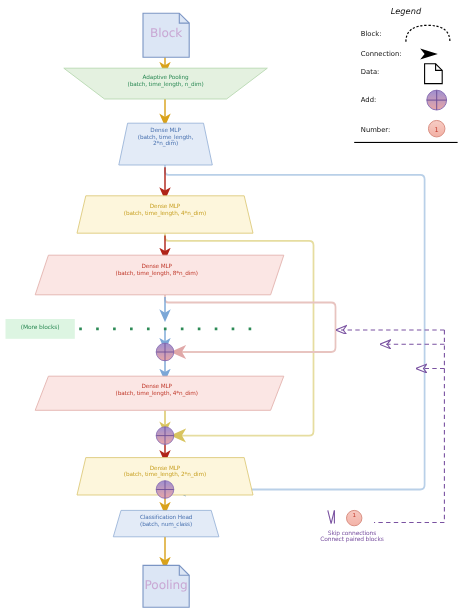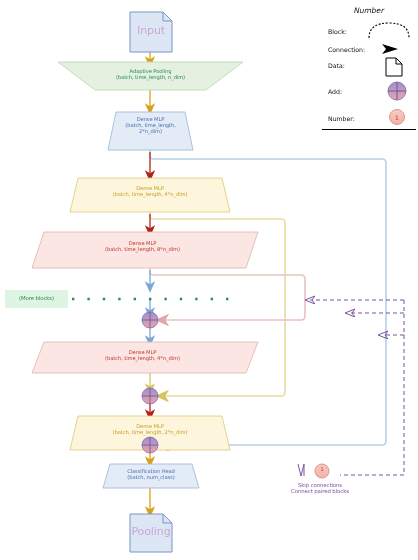--- a/index.html
+++ b/index.html
@@ -160,21 +160,21 @@
 
   <g>
     <circle cx="322" cy="471" r="7" fill="url(#numGrad)" stroke="#d98f82" stroke-width="0.9"></circle>
   </g>
   <g stroke="#7a52a1" stroke-width="1" fill="none">
     <path d="M298,464 L301,476 L304,464"></path>
     <path d="M304,464 L304,476"></path>
   </g>
 </svg>
 
-<div class="lbl t-input" style="left:130px;top:25px;width:42px;">Input</div>
+<div class="lbl t-input" style="left:130px;top:25px;width:42px;">Block</div>
 
 <div class="lbl t-pool" style="left:58px;top:69px;width:185px;">
   <span class="l1">Adaptive Pooling</span>
   <span class="l2">(batch, time_length, n_dim)</span>
 </div>
 
 <div class="lbl t-mlp2" style="left:103px;top:117px;width:95px;">
   <span class="l1">Dense MLP</span>
   <span class="l2">(batch, time_length,</span>
   <span class="l2">2*n_dim)</span>
@@ -210,21 +210,21 @@
 <div class="lbl t-input" style="left:130px;top:526px;width:42px;">Pooling</div>
 
 <div class="lbl t-num" style="left:315px;top:467px;width:14px;">1</div>
 
 <div class="lbl t-skip" style="left:258px;top:482px;width:124px;">
   <span class="l1">Skip connections</span>
   <span class="l2">Connect paired blocks</span>
 </div>
 
 <div id="legend">
-  <div class="title">Number</div>
+  <div class="title">Legend</div>
 
   <div class="row" style="top:26px;">Block:</div>
   <svg class="lg-ic" style="left:44px;top:18px;" width="46" height="20">
     <path d="M3,18 Q3,3 23,3 Q43,3 43,18" fill="none" stroke="#000" stroke-width="1.1" stroke-dasharray="2,1.6"></path>
   </svg>
 
   <div class="row" style="top:44px;">Connection:</div>
   <svg class="lg-ic" style="left:58px;top:40px;" width="22" height="14">
     <path d="M2,2 L18,7 L2,12 L6,7 Z" fill="#000"></path>
   </svg>

